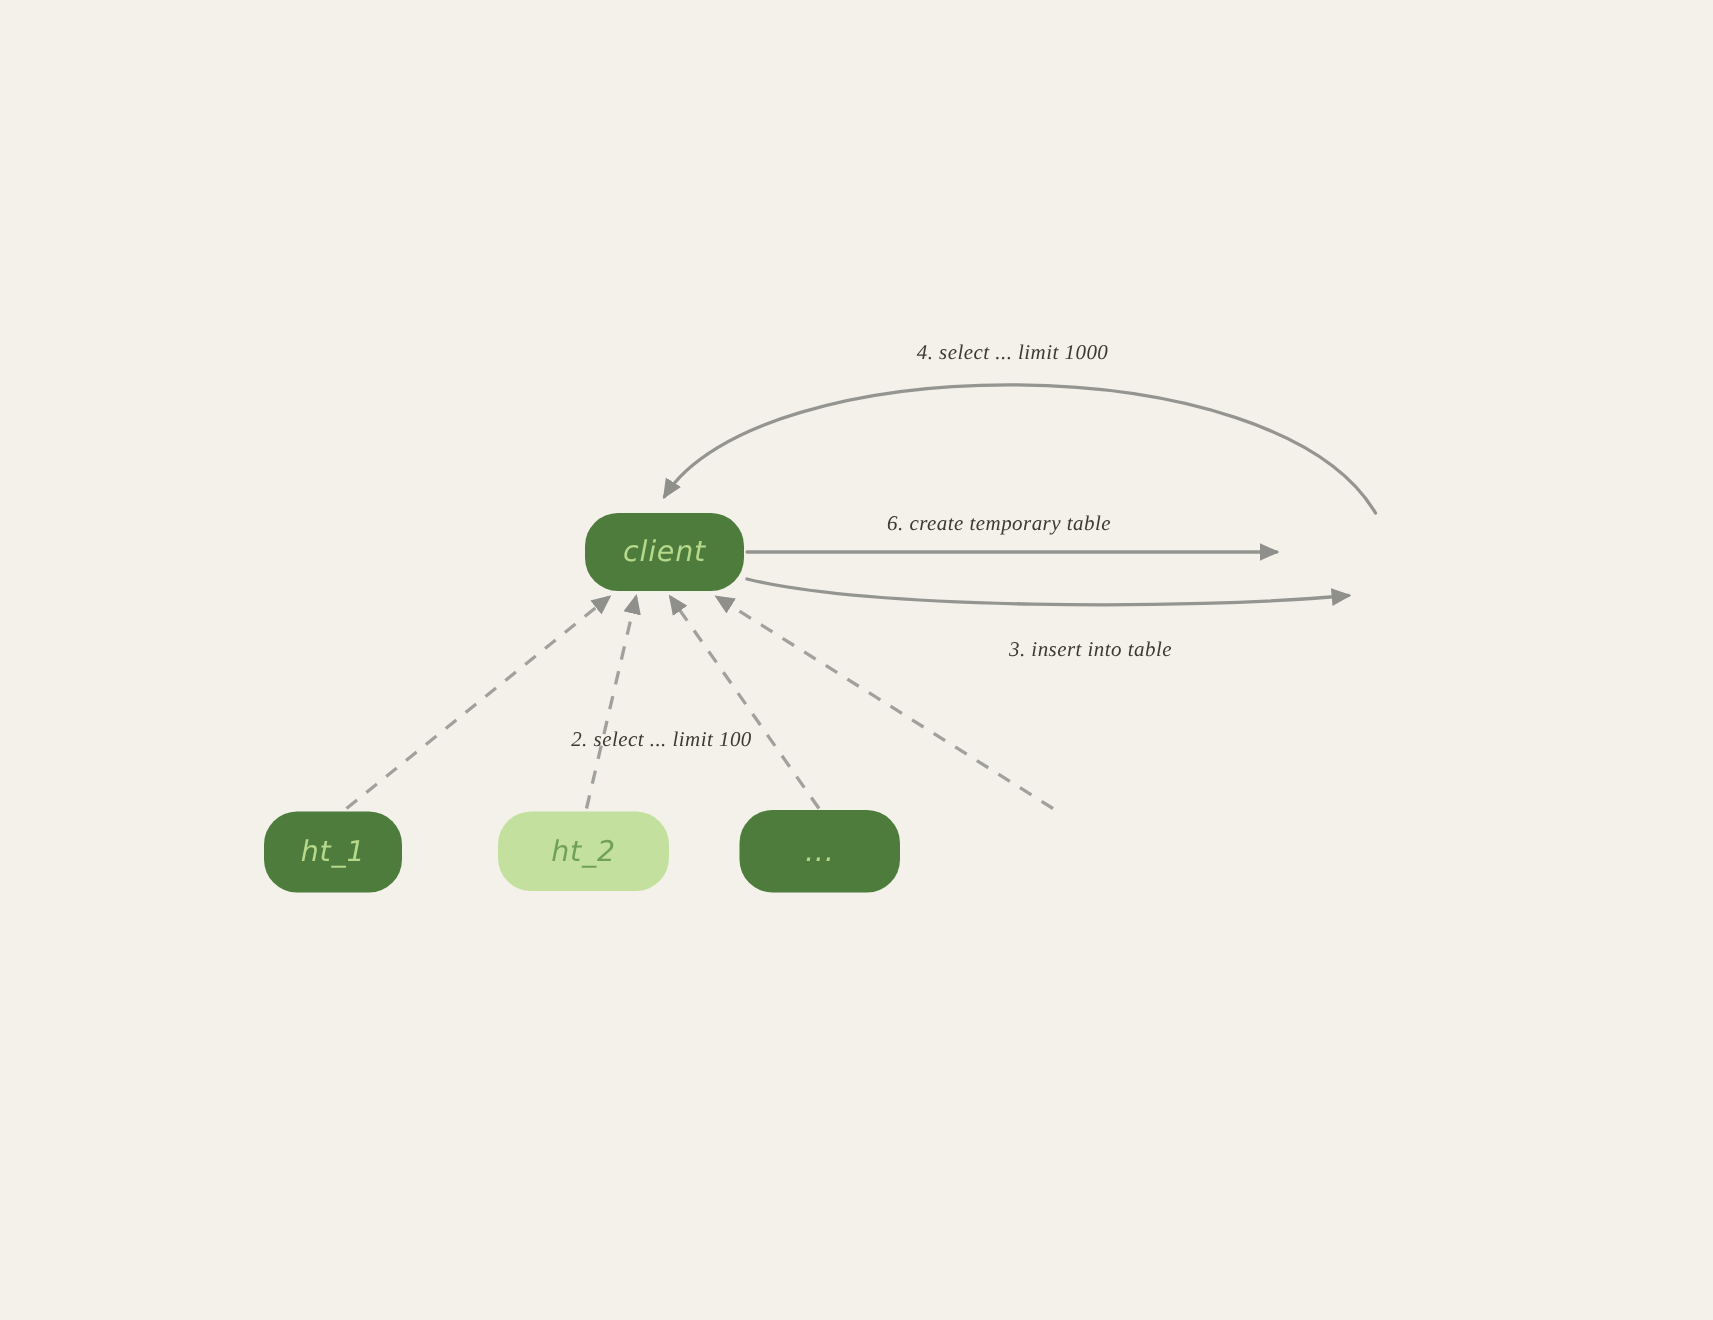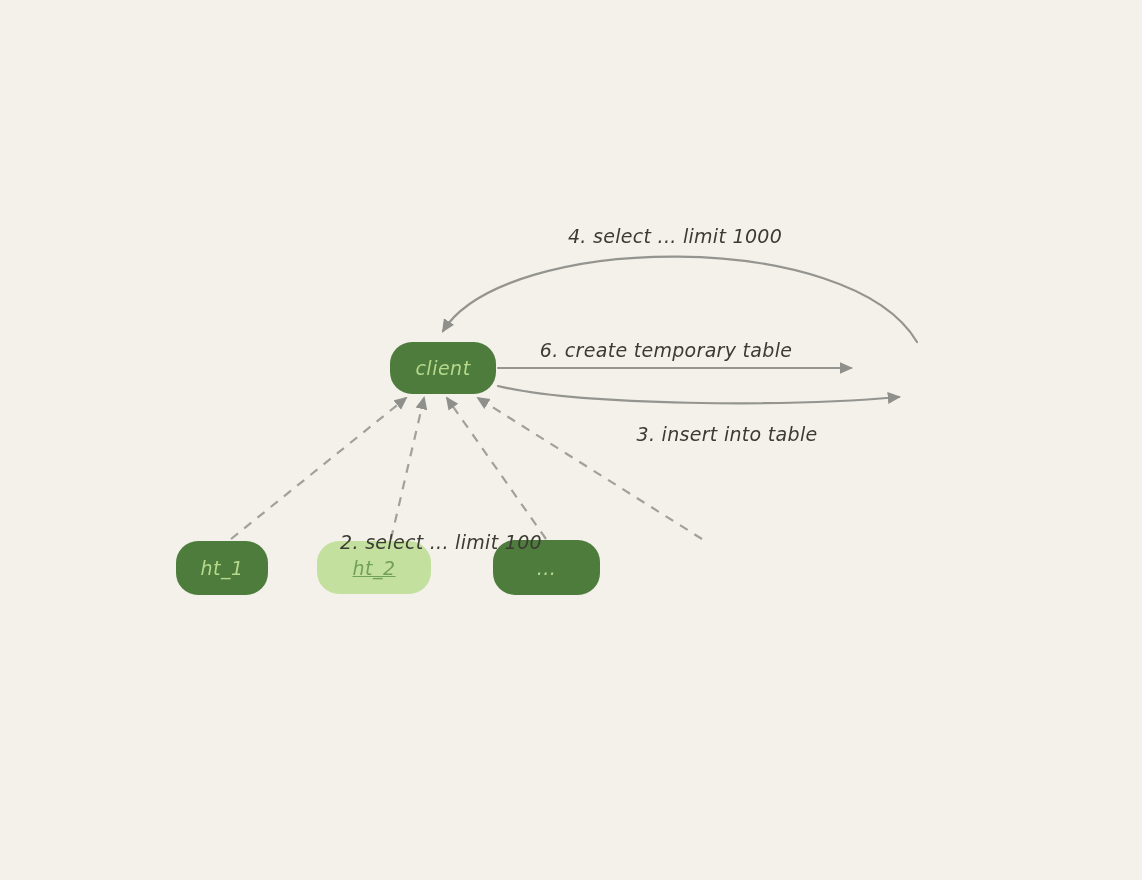--- a/index.html
+++ b/index.html
@@ -51,34 +51,35 @@
     background: var(--node-dark, #4e7c3d);
     color: var(--text-on-dark, #b6d98b);
   }
   .node-light {
     background: var(--node-light, #c4e09e);
     color: var(--text-on-light, #70a156);
   }
   #node-client  { left: 390px; top: 342px; width: 106px; height: 52px; }
   #node-temp-ht { left: 862px; top: 343px; width: 107px; height: 51px; }
   #node-ht-1    { left: 176px; top: 541px; width: 92px; height: 54px; }
-  #node-ht-2    { left: 317px; top: 541px; width: 114px; height: 53px; text-decoration: underline; }
+  #node-ht-2    { left: 332px; top: 541px; width: 114px; height: 53px; }
   #node-dots    { left: 493px; top: 540px; width: 107px; height: 55px; }
   #node-ht-1024 { left: 652px; top: 541px; width: 106px; height: 52px; }
   .edge-label {
     position: absolute;
     transform: translate(-50%, -50%);
     white-space: nowrap;
     font-style: italic;
-    font-size: 19px;
+    font-size: 14px;
     letter-spacing: 0.3px;
     color: var(--label-text, #3b3a33);
+    font-family: Liberation Serif, serif;
   }
   #label-create-table { left: 666px; top: 350px; }
-  #label-select-shard { left: 441px; top: 494px; margin-top: 48px; }
+  #label-select-shard { left: 441px; top: 494px; }
   #label-insert       { left: 727px; top: 434px; }
   #label-select-final { left: 675px; top: 236px; }
 </style>
 </head>
 <body>
 
 <div class="canvas">
 
   <svg class="edges-layer" viewBox="0 0 1142 880" xmlns="http://www.w3.org/2000/svg">
     <defs>

